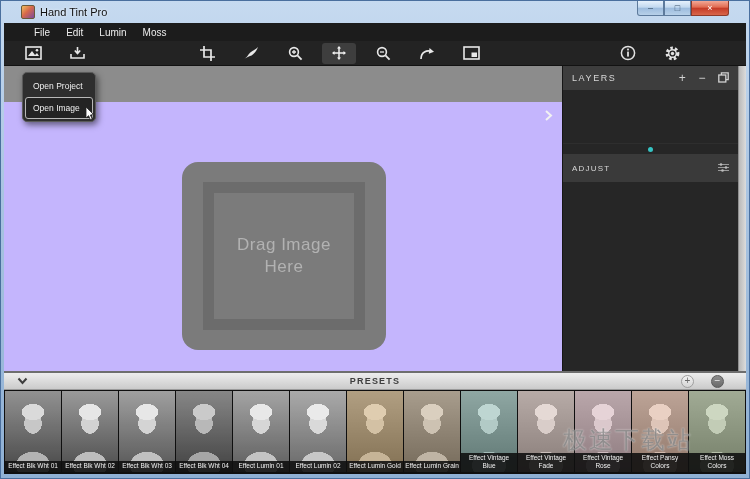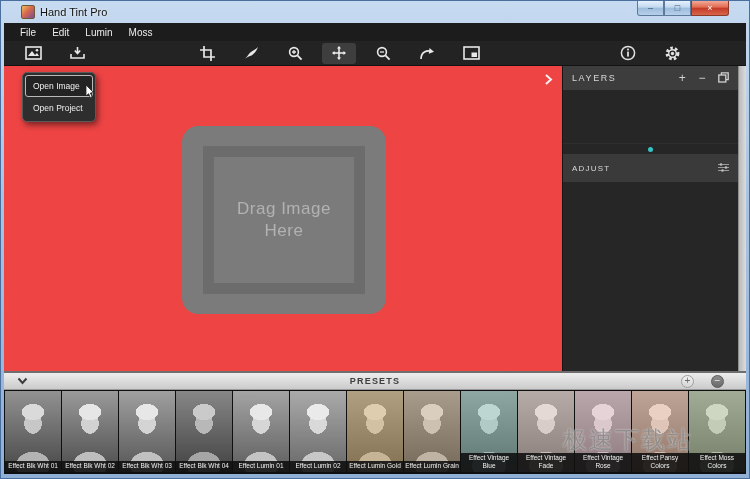--- a/index.html
+++ b/index.html
@@ -17,40 +17,40 @@
     font-size:9px;color:#fff;border:1px solid #5d7a9c;border-top:none;
     background:linear-gradient(#e6f1fc 0%,#c2d8ef 45%,#9cbbdd 50%,#b7d0e9 100%);
     color:#3a5168;cursor:default;}
   .wbtn.min{border-radius:0 0 0 3px;}
   .wbtn.close{width:38px;border-radius:0 0 3px 0;color:#fff;
     background:linear-gradient(#f2a896 0%,#e06a50 45%,#c43a26 50%,#d8654a 100%);border-color:#8e3a2a;}
   
   .app{position:absolute;left:3px;right:3px;top:22px;bottom:4px;background:#262626;
     display:flex;flex-direction:column;overflow:hidden;}
   
-  .menubar{height:18px;background:#1c1c1c;display:flex;align-items:center;padding-left:10px;flex:none;}
+  .menubar{height:18px;background:#1c1c1c;display:flex;align-items:center;padding-left:24px;flex:none;}
   .menuitem{color:#ececec;font-size:10px;padding:0 10px 0 6px;cursor:default;}
   
   .toolbar{height:25px;background:#232323;display:flex;align-items:center;border-bottom:1px solid #121212;flex:none;}
   .tool{width:34px;height:21px;display:flex;align-items:center;justify-content:center;border-radius:3px;margin:0 5px;}
   .tool.first{margin-left:12px;}
   .tool.active{background:#3e3e3e;}
   .tb-spacer{width:86px;}
   .tb-right{margin-left:auto;display:flex;align-items:center;margin-right:52px;}
   .tool svg{display:block;}
   
   .dropdown{position:absolute;left:21px;top:71px;width:74px;background:#2e2e2e;border:1px solid #5a5a5a;
     border-radius:5px;z-index:30;padding:2px;box-shadow:2px 3px 6px rgba(0,0,0,.5);}
   .dditem{position:relative;height:22px;display:flex;align-items:center;padding-left:7px;color:#f0f0f0;
     font-size:8.5px;border:1px solid transparent;border-radius:3px;cursor:default;}
   .dditem.selected{border-color:#b8b8b8;background:#232323;}
   .cursor-ico{position:absolute;right:-3px;top:9px;}
   
   .main{flex:1;display:flex;background:#8c8c8c;position:relative;min-height:0;}
-  .canvas{flex:1;position:relative;background:#ef4444;}
+  .canvas{flex:1;position:relative;background:#c4b5fd;margin-top:36px;}
   .drop-outer{position:absolute;left:178px;top:60px;width:204px;height:188px;background:#7b7b7b;
     border-radius:16px;display:flex;align-items:center;justify-content:center;}
   .drop-inner{width:162px;height:148px;border:11px solid #6c6c6c;display:flex;align-items:center;justify-content:center;}
   .drop-text{width:112px;text-align:center;color:#b2b2b2;font-size:17px;line-height:1.32;letter-spacing:.5px;}
   .panel-chevron{position:absolute;right:7px;top:5px;width:14px;height:16px;display:flex;align-items:center;justify-content:center;cursor:default;}
   
   .rightpanel{width:176px;background:#404040;display:flex;flex-direction:column;border-left:1px solid #161616;flex:none;}
   .phead{height:24px;background:#3d3d3d;color:#d8d8d8;display:flex;align-items:center;
     padding:0 9px;font-size:9px;letter-spacing:1.6px;flex:none;}
   .picons{margin-left:auto;display:flex;gap:11px;align-items:center;color:#d2d2d2;font-size:12px;}
@@ -353,28 +353,28 @@
         <div class="preset">
           <div class="thumb"></div>
           <div class="tintov" style="background: rgba(172, 196, 142, 0.42);"></div>
           <div class="plabel">Effect Moss Colors</div>
         </div>
       </div>
 
   </div>
 
   <div class="dropdown">
+    <div class="dditem">
+      <span>Open Project</span>
+    </div>
     <div class="dditem selected">
       <span>Open Image</span>
       <span class="cursor-ico">
         <svg width="10" height="14" viewBox="0 0 10 14">
             <path d="M1 0 L1 11 L3.6 8.7 L5.4 12.8 L7.2 12 L5.4 8 L8.6 7.6 Z" fill="#fff" stroke="#222" stroke-width="0.8"></path>
           </svg>
       </span>
     </div>
-    <div class="dditem">
-      <span>Open Project</span>
-    </div>
   </div>
 
   <div class="watermark">极速下载站</div>
 
 </div>
 
 </body></html>

